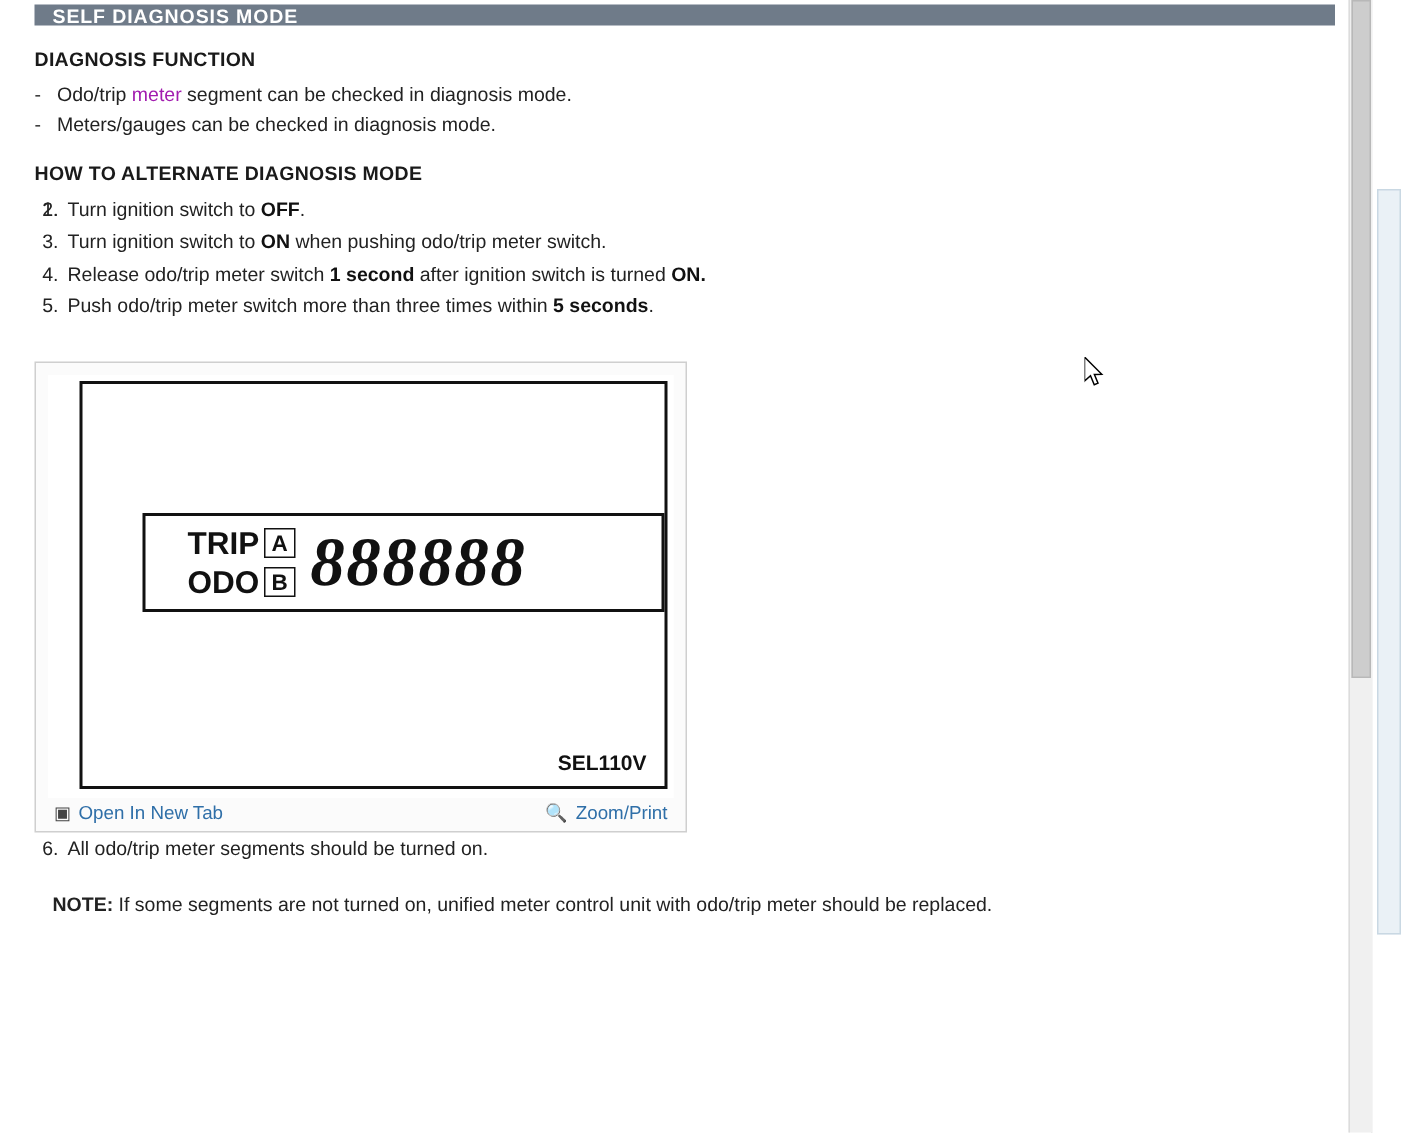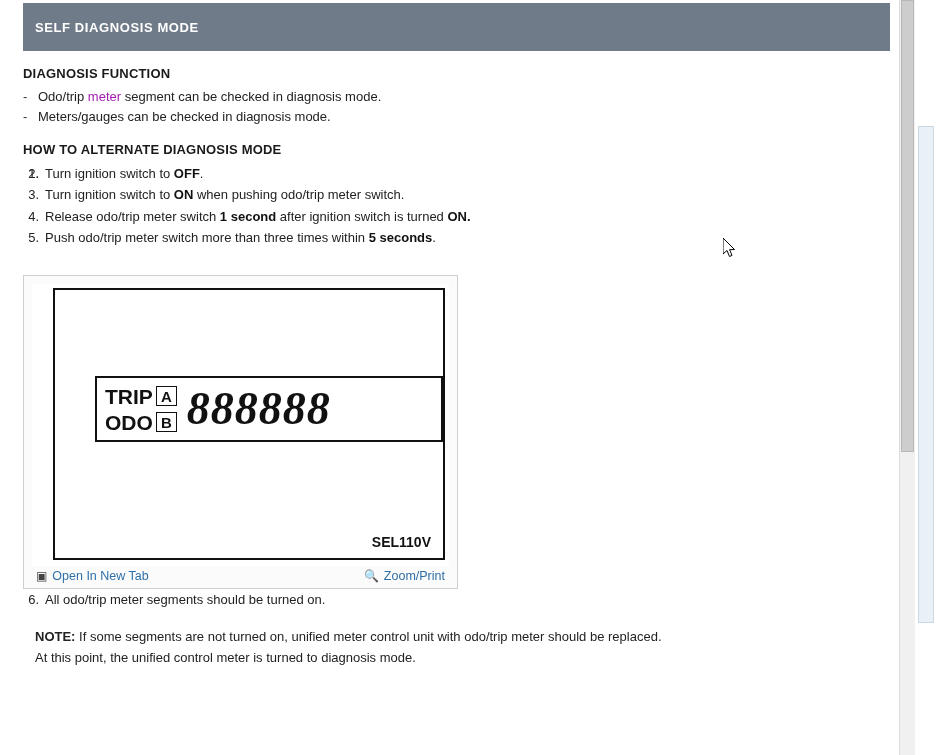--- a/index.html
+++ b/index.html
@@ -21,21 +21,21 @@
     left: 0;
     top: 0;
     width: 900px;
     height: 755px;
     background: #ffffff;
     overflow: hidden;
   }
   
   .title-bar {
     margin: 3px 10px 0 23px;
-    height: 48px;
+    height: 14px;
     background: #6f7b89;
     display: flex;
     align-items: center;
     padding-left: 12px;
     box-sizing: border-box;
   }
   .title-bar .title-text {
     color: #ffffff;
     font-size: 13px;
     font-weight: bold;
@@ -125,20 +125,21 @@
   .lcd {
     position: absolute;
     left: 40px;
     top: 86px;
     width: 348px;
     height: 66px;
     border: 2px solid #111;
     box-sizing: border-box;
     display: flex;
     align-items: center;
+    padding-left: 20px;
   }
   .lcd-labels {
     display: flex;
     flex-direction: column;
     justify-content: center;
     padding-left: 8px;
     line-height: 1;
   }
   .lcd-row {
     display: flex;
@@ -352,21 +353,20 @@
 
     <ol class="num-list post-list">
       <li>
         <span class="num">6.</span>
         <span>All odo/trip meter segments should be turned on.</span>
       </li>
     </ol>
 
     <div class="note-block">
       <span style="font-weight:bold;">NOTE:</span><span> If some segments are not turned on, unified meter control unit with odo/trip meter should be replaced.</span><br>
-      <span>At this point, the unified control meter is turned to diagnosis mode.</span>
     </div>
 
   </div>
 
   <svg class="cursor" viewBox="0 0 14 20">
     <polygon points="0,0 0,16 4,12.5 6.5,18.5 9,17.4 6.6,11.7 11.5,11.5" fill="#ffffff" stroke="#000000" stroke-width="1"></polygon>
   </svg>
 </div>
 
 <div class="edge-line"></div>

